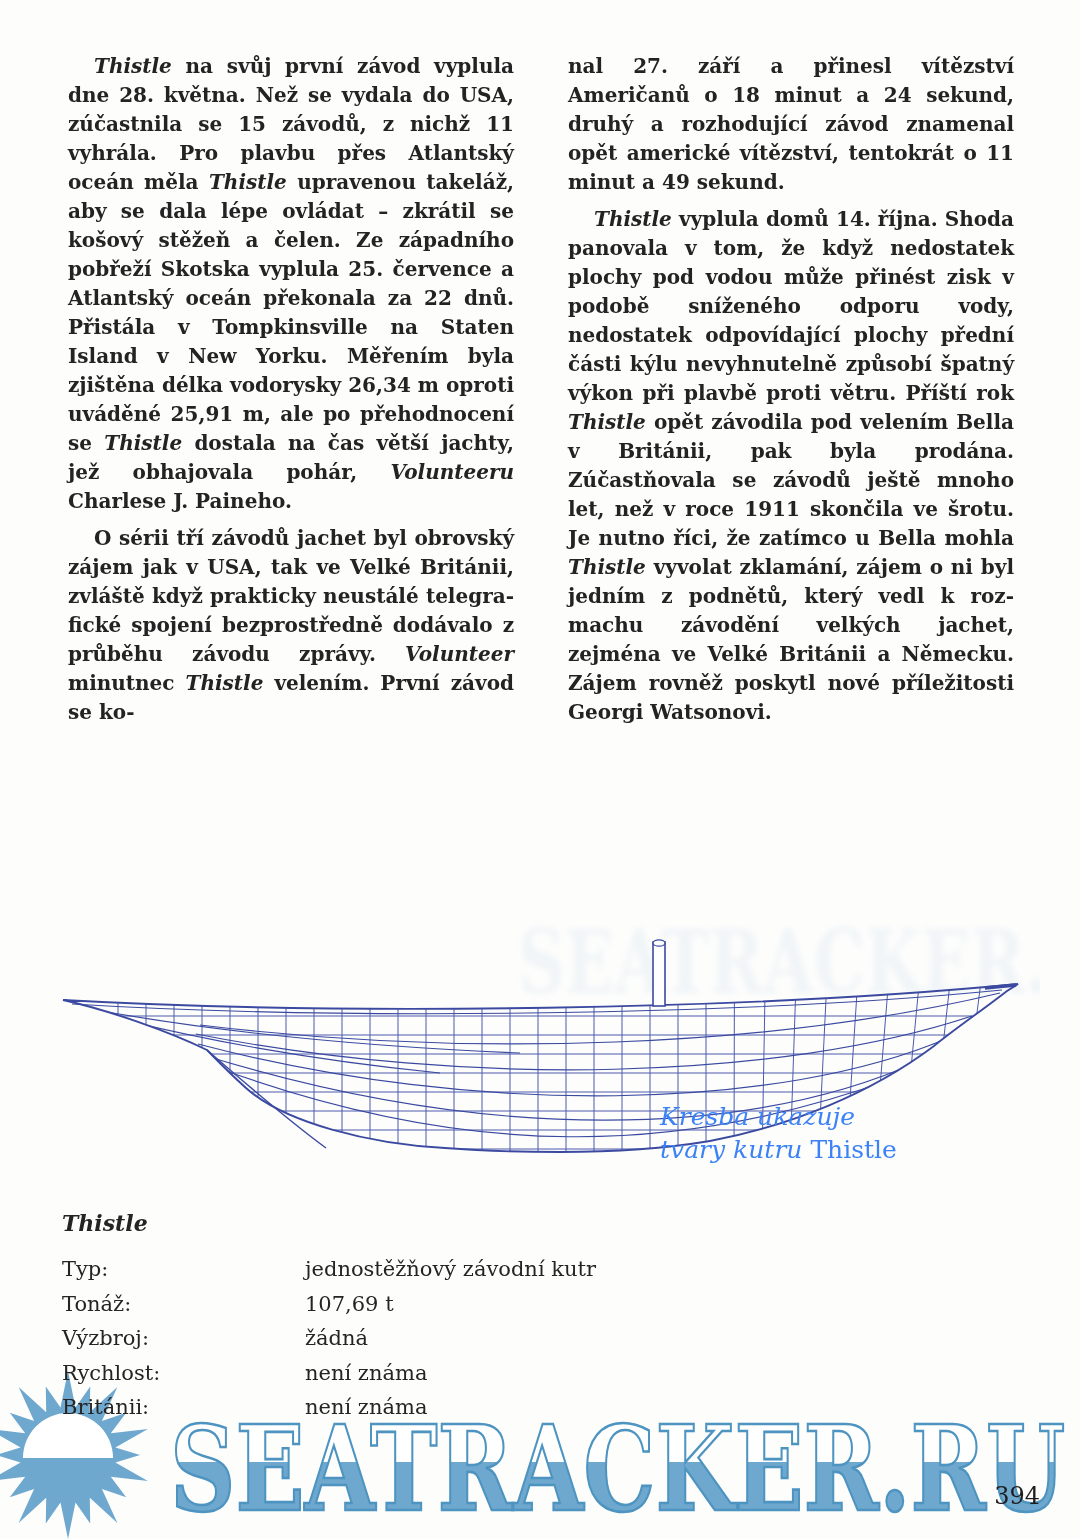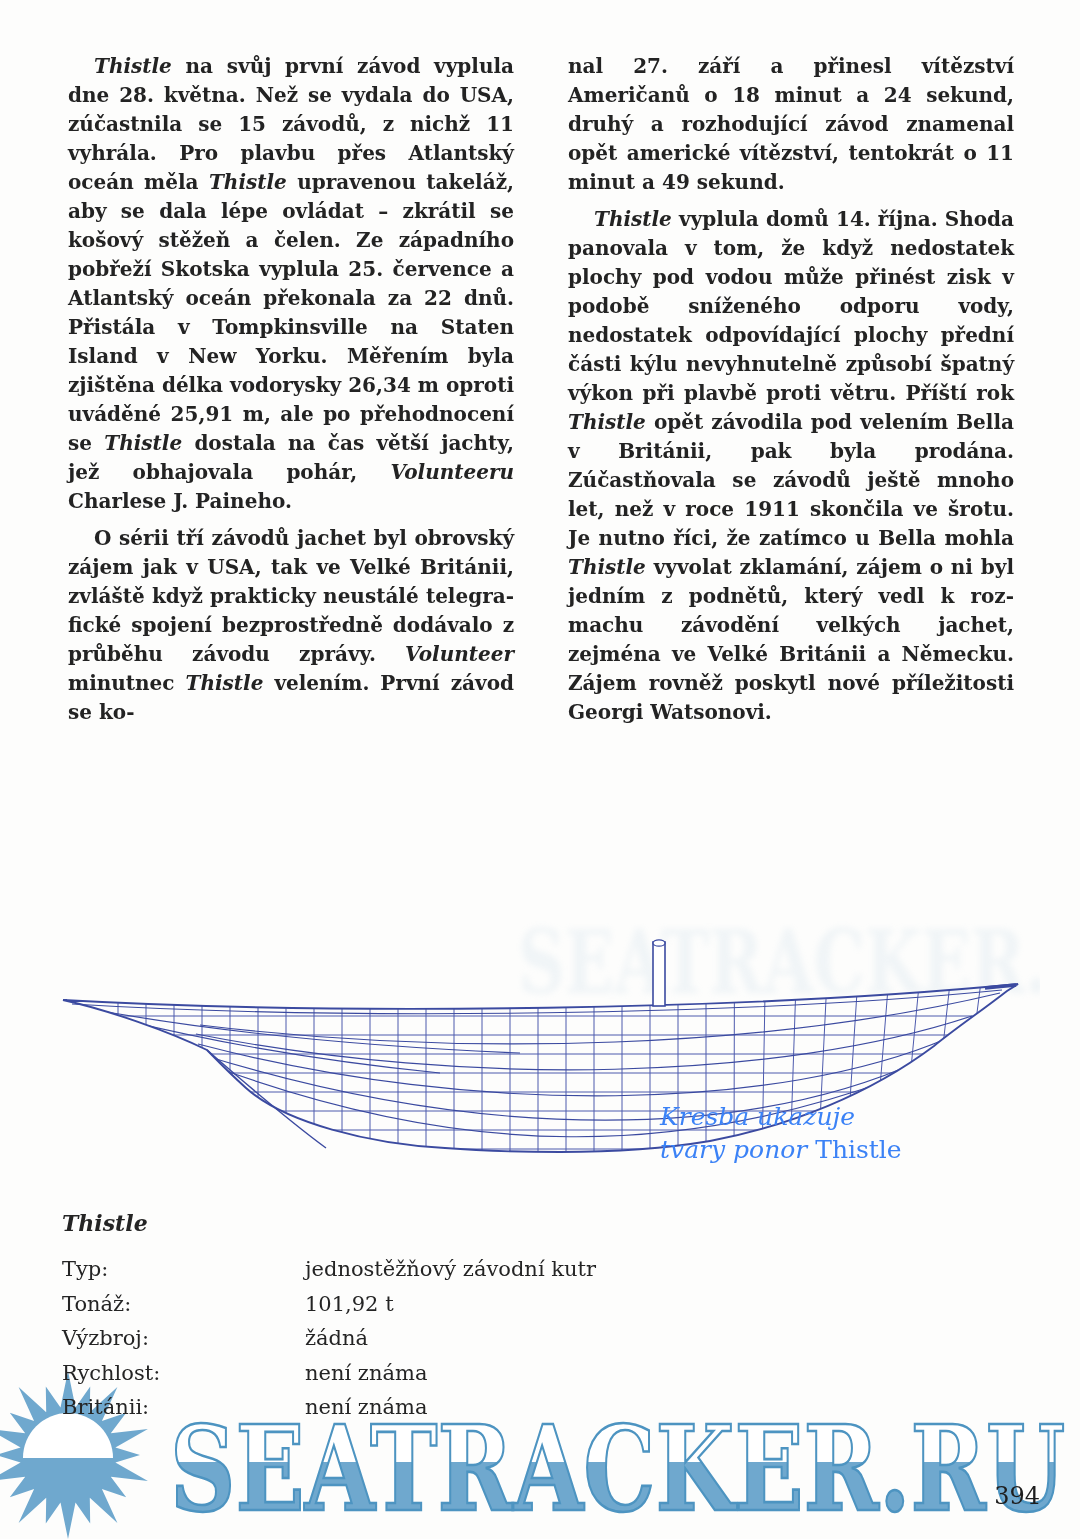--- a/index.html
+++ b/index.html
@@ -147,30 +147,30 @@
   </g>
 
   <g>
     <rect x="603" y="44" width="12" height="64" fill="#ffffff" stroke="#3b4aa0" stroke-width="1.6"></rect>
     <ellipse cx="609" cy="45" rx="6" ry="3.2" fill="#ffffff" stroke="#3b4aa0" stroke-width="1.3"></ellipse>
   </g>
 </svg>
 
 <div id="fig-caption" class="content">
   <div><span class="it">Kresba ukazuje</span></div>
-  <div><span class="it">tvary ponor </span><span>Thistle</span></div>
+  <div><span class="it">tvary kutru </span><span>Thistle</span></div>
 </div>
 
 <div id="specs" class="content">
   <div class="title">Thistle</div>
   <div class="row">
     <span class="label">Typ:</span><span class="value">jednostěžňový závodní kutr</span>
   </div>
   <div class="row">
-    <span class="label">Tonáž:</span><span class="value">101,92 t</span>
+    <span class="label">Tonáž:</span><span class="value">107,69 t</span>
   </div>
   <div class="row">
     <span class="label">Výzbroj:</span><span class="value">žádná</span>
   </div>
   <div class="row">
     <span class="label">Rychlost:</span><span class="value">není známa</span>
   </div>
   <div class="row">
     <span class="label">Británii:</span><span class="value">není známa</span>
   </div>

